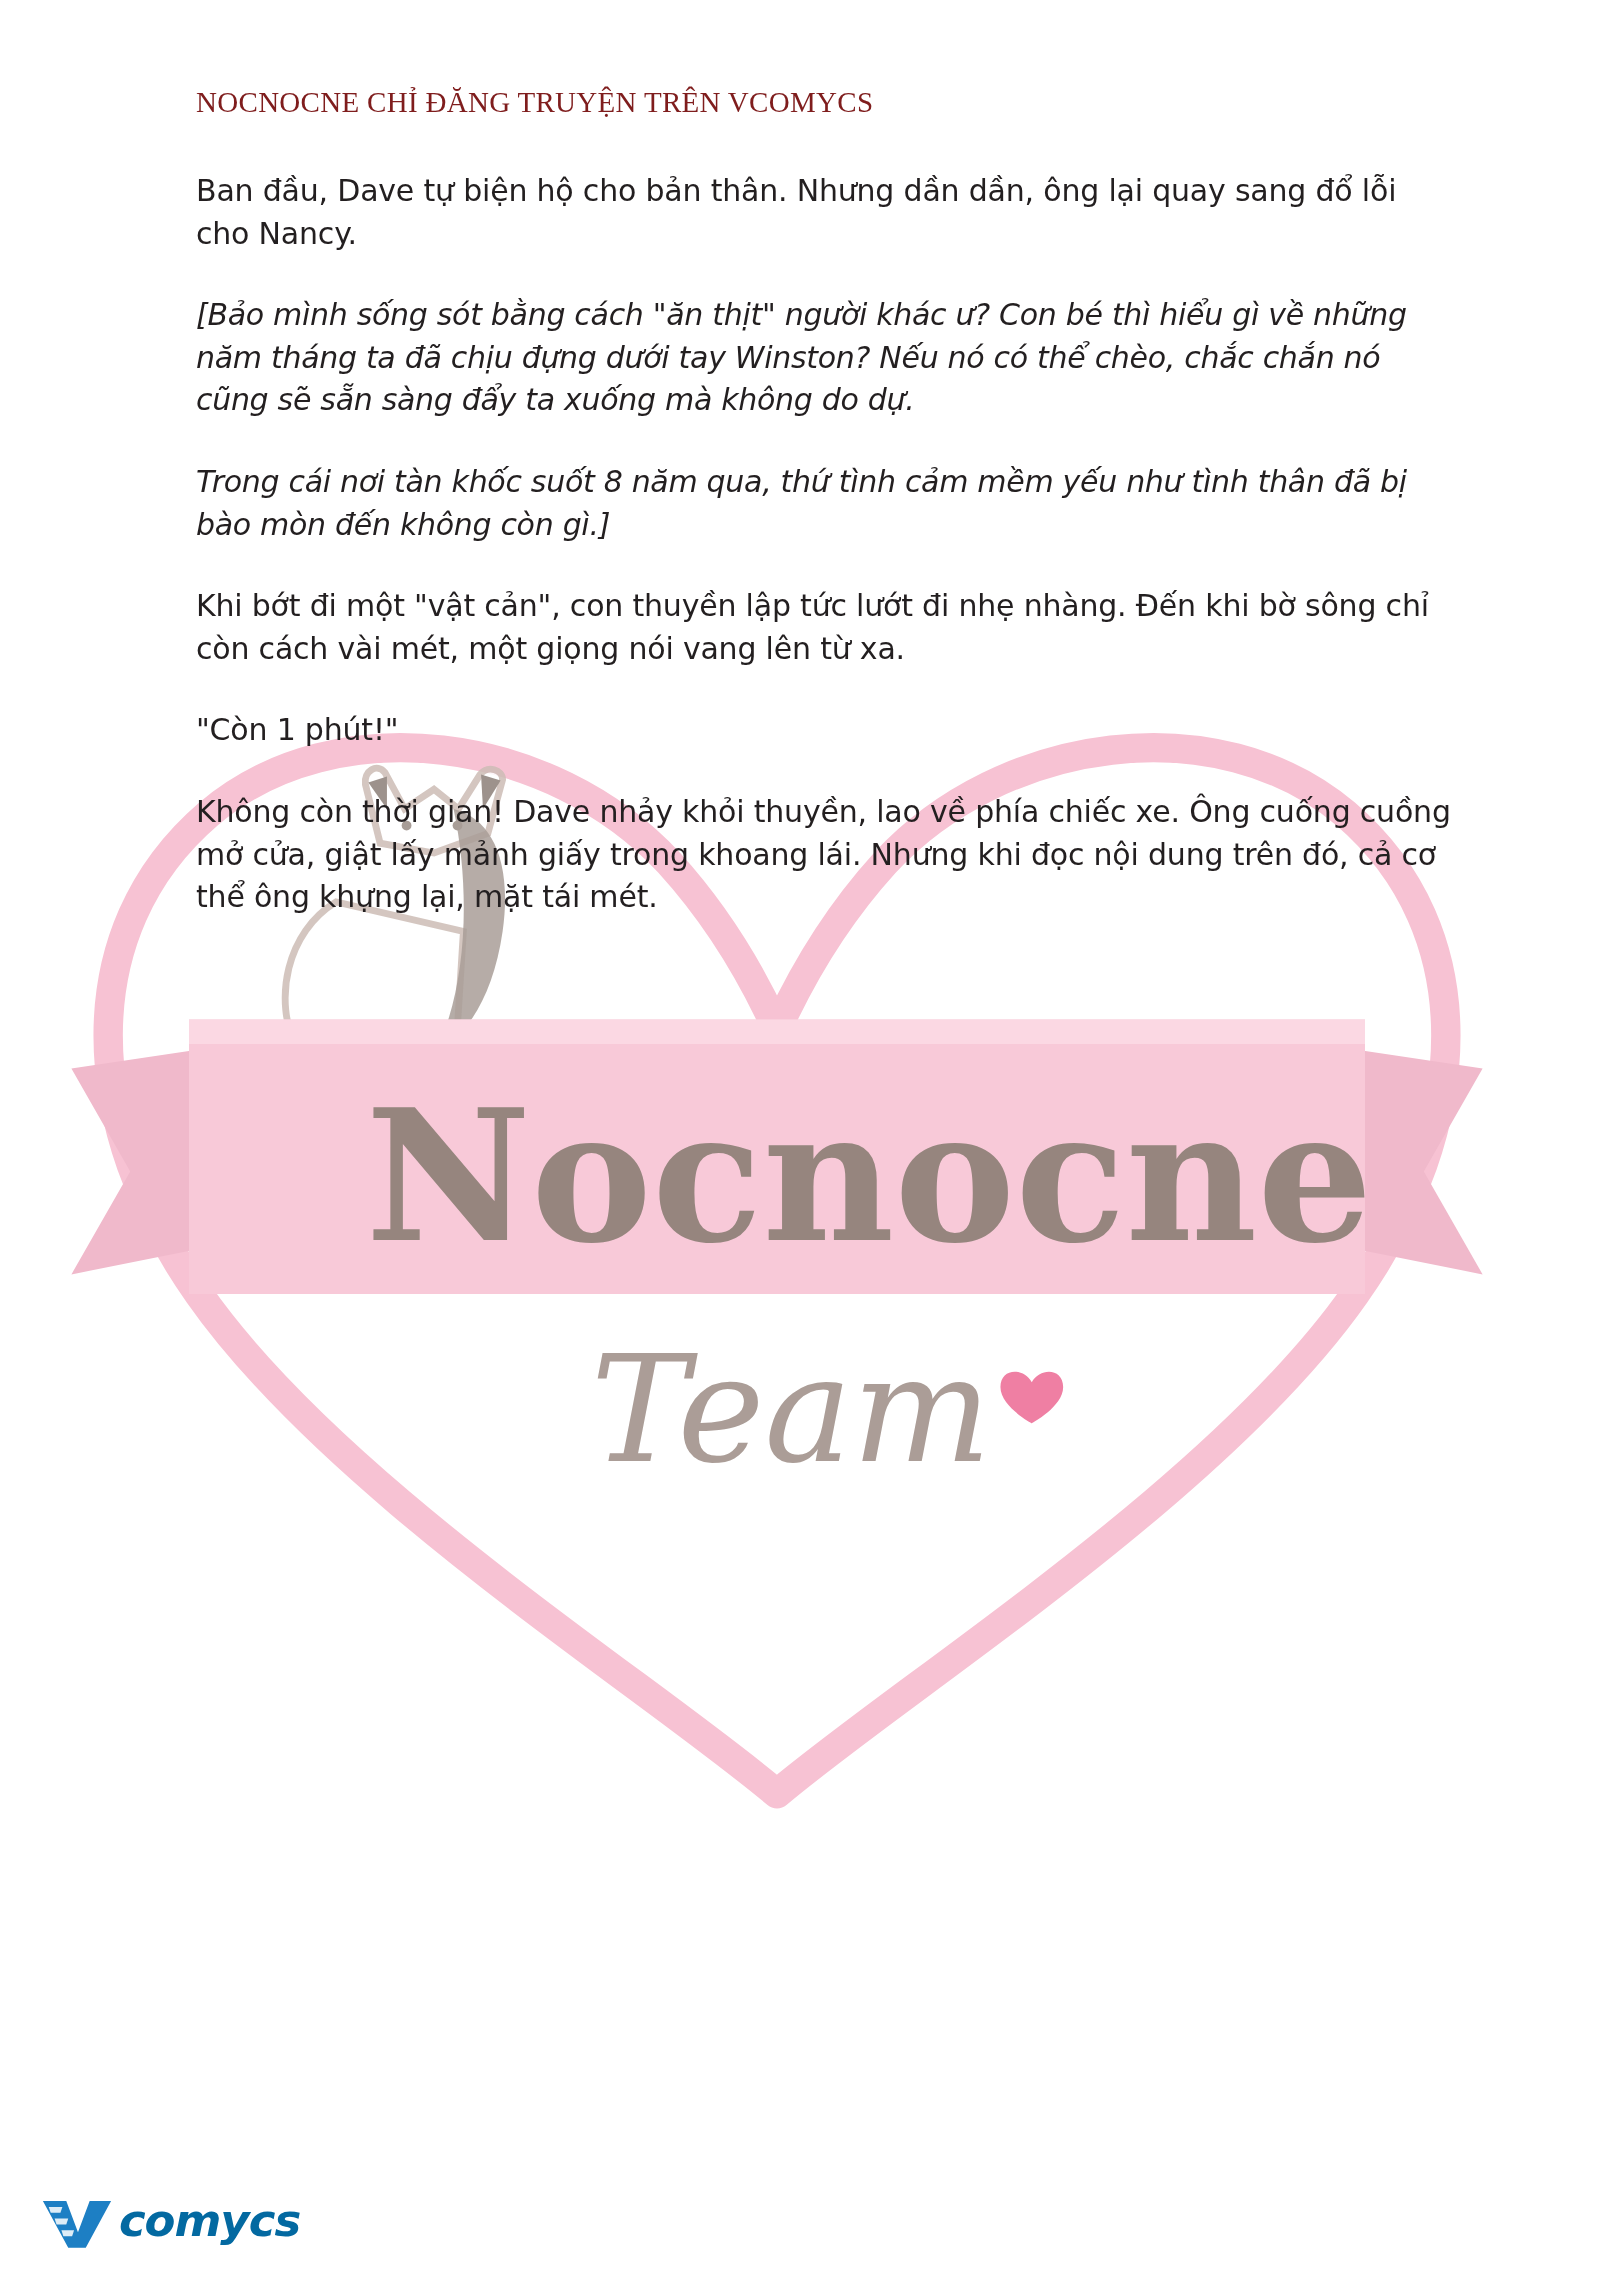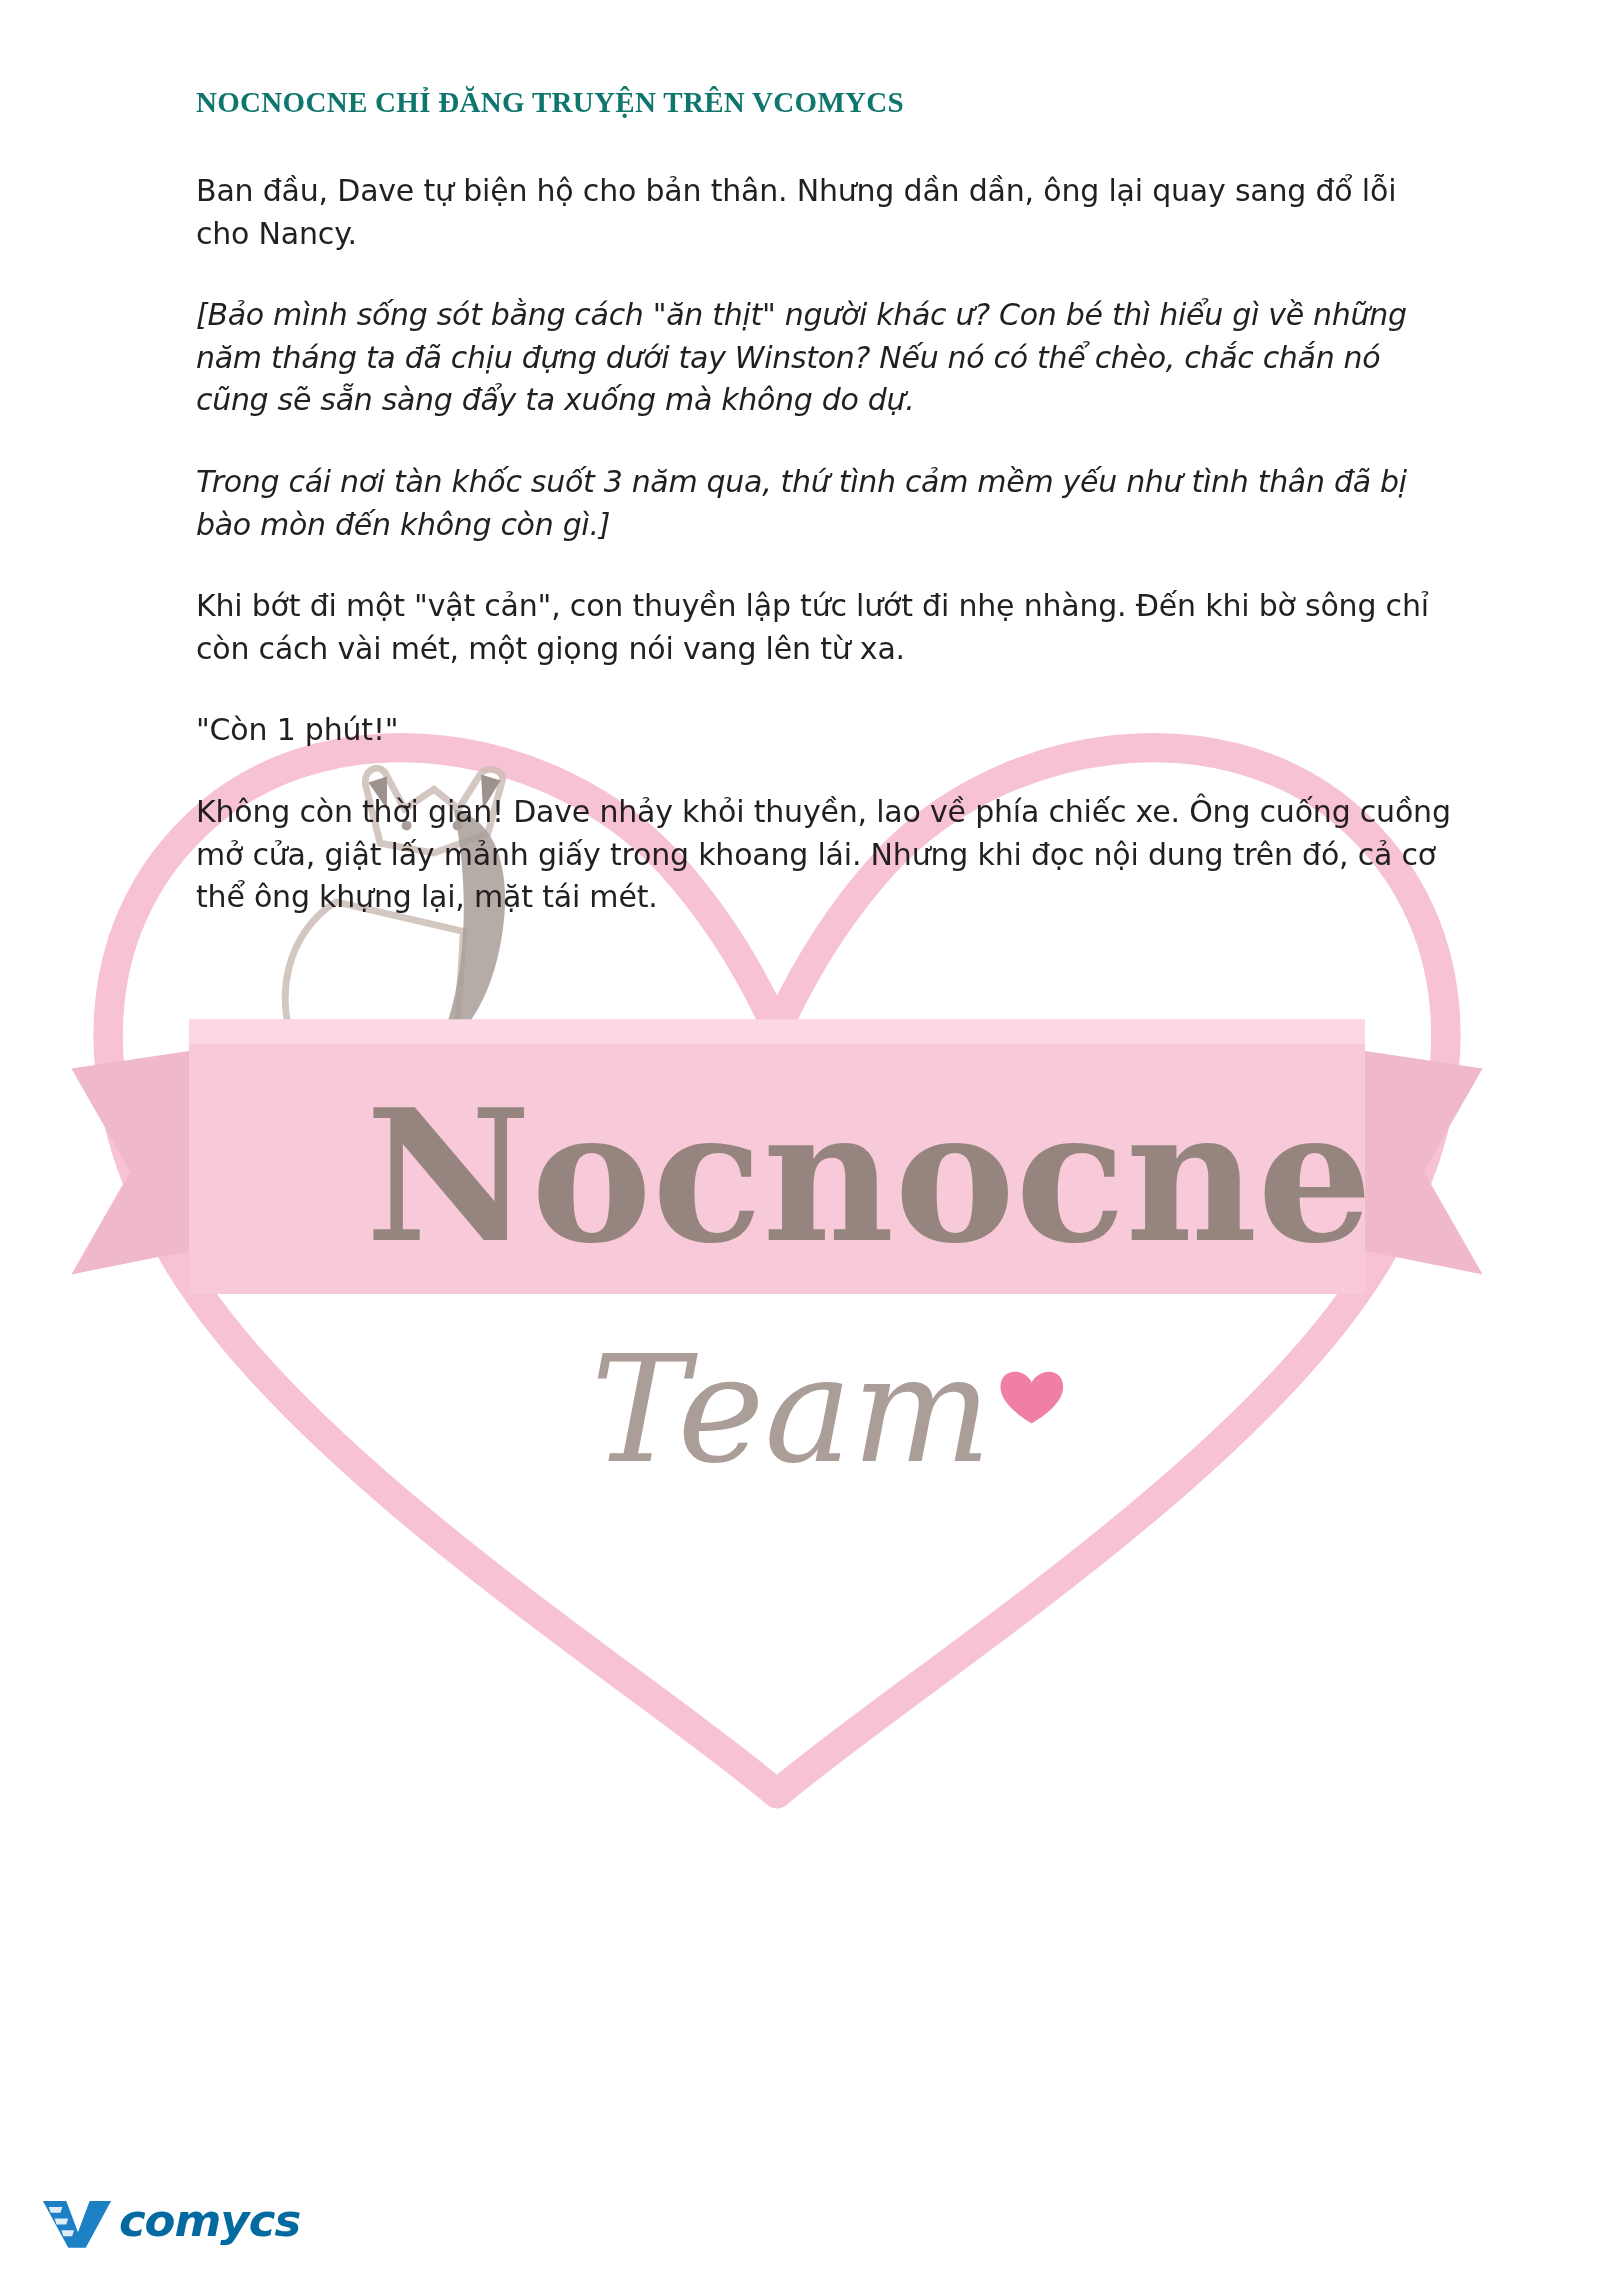--- a/index.html
+++ b/index.html
@@ -36,23 +36,23 @@
 
   
   .content {
     position: absolute;
     left: 196px;
     top: 86px;
     width: 1255px;
     z-index: 3;
   }
   .doc-header {
-    color: #0f766e;
+    color: #7f1d1d;
     font-family: "Liberation Serif", serif;
-    font-weight: bold;
+    font-weight: normal;
     font-size: 29px;
     letter-spacing: 0.3px;
     margin: 0 0 51px 0;
     white-space: nowrap;
   }
   .para {
     font-family: "DejaVu Sans", sans-serif;
     font-size: 30px;
     line-height: 1.42;
     color: #231f20;
@@ -155,21 +155,21 @@
                  C 1010 832, 1042 815, 1042 795 C 1042 775, 1018 775, 1010 790 Z" fill="#ef7fa3"></path>
       </g>
     </svg>
   </div>
 
   <div class="content">
     <div class="doc-header">NOCNOCNE CHỈ ĐĂNG TRUYỆN TRÊN VCOMYCS</div>
 
     <p class="para">Ban đầu, Dave tự biện hộ cho bản thân. Nhưng dần dần, ông lại quay sang đổ lỗi cho Nancy.</p>
     <p class="para bold-italic">[Bảo mình sống sót bằng cách "ăn thịt" người khác ư? Con bé thì hiểu gì về những năm tháng ta đã chịu đựng dưới tay Winston? Nếu nó có thể chèo, chắc chắn nó cũng sẽ sẵn sàng đẩy ta xuống mà không do dự.</p>
-    <p class="para bold-italic">Trong cái nơi tàn khốc suốt 3 năm qua, thứ tình cảm mềm yếu như tình thân đã bị bào mòn đến không còn gì.]</p>
+    <p class="para bold-italic">Trong cái nơi tàn khốc suốt 8 năm qua, thứ tình cảm mềm yếu như tình thân đã bị bào mòn đến không còn gì.]</p>
     <p class="para">Khi bớt đi một "vật cản", con thuyền lập tức lướt đi nhẹ nhàng. Đến khi bờ sông chỉ còn cách vài mét, một giọng nói vang lên từ xa.</p>
     <p class="para">"Còn 1 phút!"</p>
     <p class="para last">Không còn thời gian! Dave nhảy khỏi thuyền, lao về phía chiếc xe. Ông cuống cuồng mở cửa, giật lấy mảnh giấy trong khoang lái. Nhưng khi đọc nội dung trên đó, cả cơ thể ông khựng lại, mặt tái mét.</p>
   </div>
 
   <div class="footer-logo">
     <svg class="mark" width="76" height="59" viewBox="0 0 78 60">
       <path d="M4 8 L28 8 L40 40 L52 8 L74 8 L48 56 L30 56 Z" fill="#1d7fc4"></path>
       <path d="M10 14 L24 14 L22 20 L12 20 Z" fill="#ffffff" opacity="0.85"></path>
       <path d="M16 26 L30 26 L28 32 L18 32 Z" fill="#ffffff" opacity="0.85"></path>

